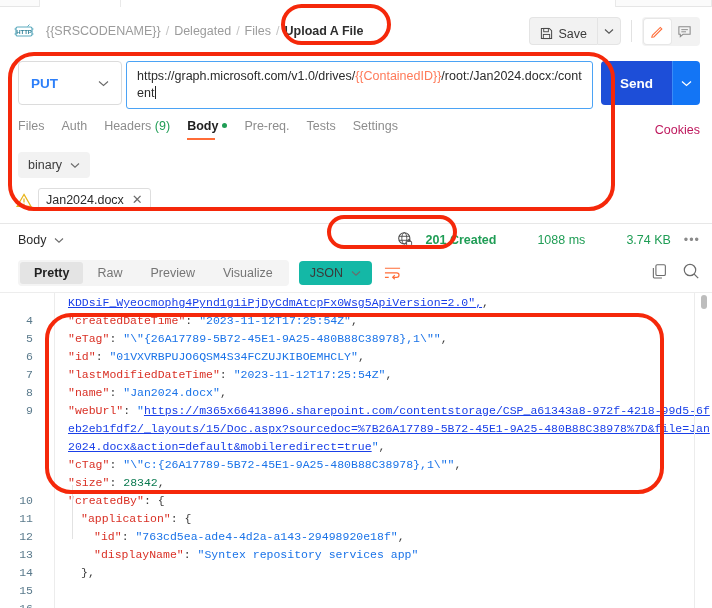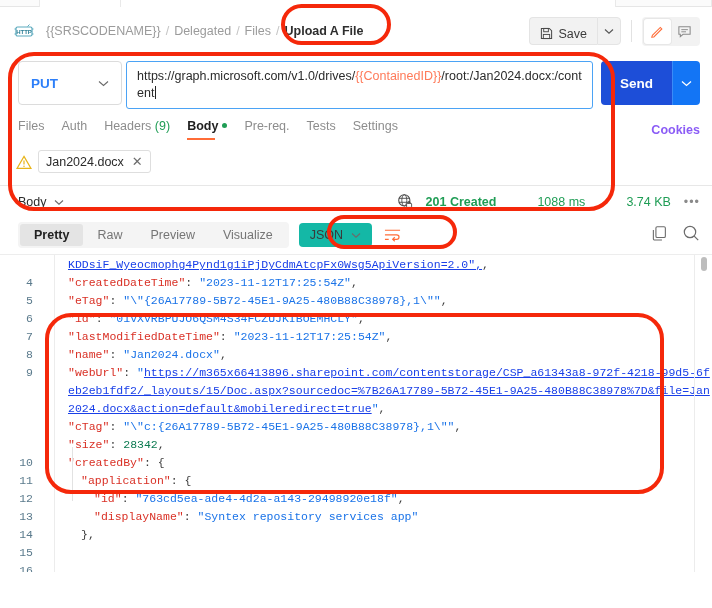--- a/index.html
+++ b/index.html
@@ -93,21 +93,21 @@
   .reqtab.active { color: #1f1f1f; font-weight: bold; }
   .reqtab.active::after {
     content: ""; position: absolute; left: 0; right: 12px; bottom: 0;
     height: 2px; background: #ff6c37;
   }
   .badge-count { color: #1f9d55; }
   .green-dot {
     display: inline-block; width: 5px; height: 5px; border-radius: 50%;
     background: #1f9d55; margin-left: 4px; vertical-align: 2px;
   }
-  .cookies { margin-left: auto; color: #8b5cf6; font-weight: bold; cursor: pointer; }
+  .cookies { margin-left: auto; color: #be185d; font-weight: normal; cursor: pointer; }
 
   
   .bodytype { padding: 12px 0 0 18px; }
   .pill {
     display: inline-flex; align-items: center; gap: 8px;
     background: #f2f2f2; border-radius: 4px; height: 26px; padding: 0 10px;
     font-size: 12.5px; color: #3c3c3c; cursor: pointer;
   }
   .filerow { display: flex; align-items: center; gap: 6px; padding: 10px 0 0 16px; }
   .warn-tri { width: 16px; height: 14px; }
@@ -273,20 +273,28 @@
     <div class="reqtab">Files</div>
     <div class="reqtab">Auth</div>
     <div class="reqtab"><span>Headers</span> <span class="badge-count">(9)</span></div>
     <div class="reqtab active"><span>Body</span><span class="green-dot"></span></div>
     <div class="reqtab">Pre-req.</div>
     <div class="reqtab">Tests</div>
     <div class="reqtab">Settings</div>
     <div class="cookies">Cookies</div>
   </div>
 
+  <div class="bodytype">
+    <div class="pill">
+      <span>binary</span>
+      <svg width="10" height="7" viewBox="0 0 10 7">
+          <path d="M1 1.5 L5 5.2 L9 1.5" fill="none" stroke="#6b6b6b" stroke-width="1.1"></path>
+        </svg>
+    </div>
+  </div>
 
   <div class="filerow">
     <span class="warn-tri">
       <svg width="16" height="15" viewBox="0 0 16 15">
         <path d="M8 1.4 L15 13.4 H1z" fill="none" stroke="#e8b419" stroke-width="1.2"></path>
         <path d="M8 5.4v4" stroke="#e8b419" stroke-width="1.2"></path>
         <circle cx="8" cy="11.3" r="0.75" fill="#e8b419"></circle>
       </svg>
     </span>
     <div class="filechip">

